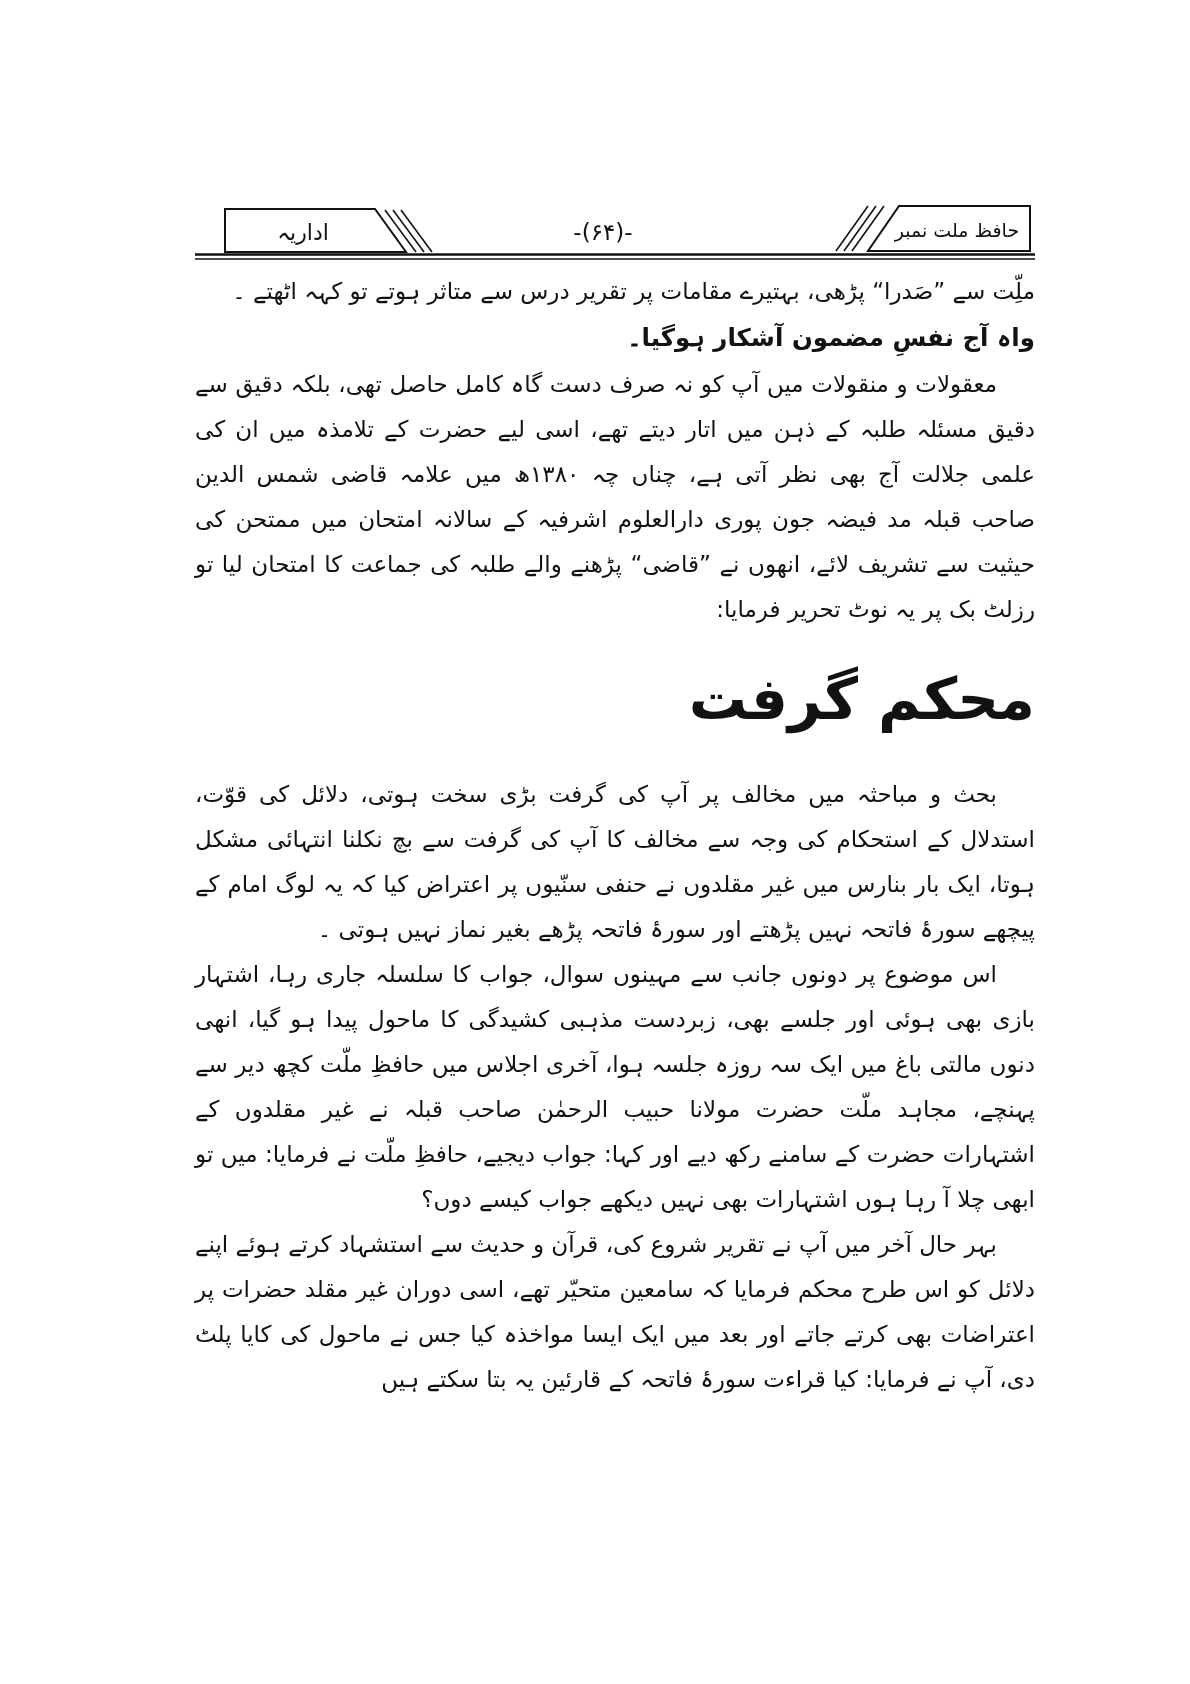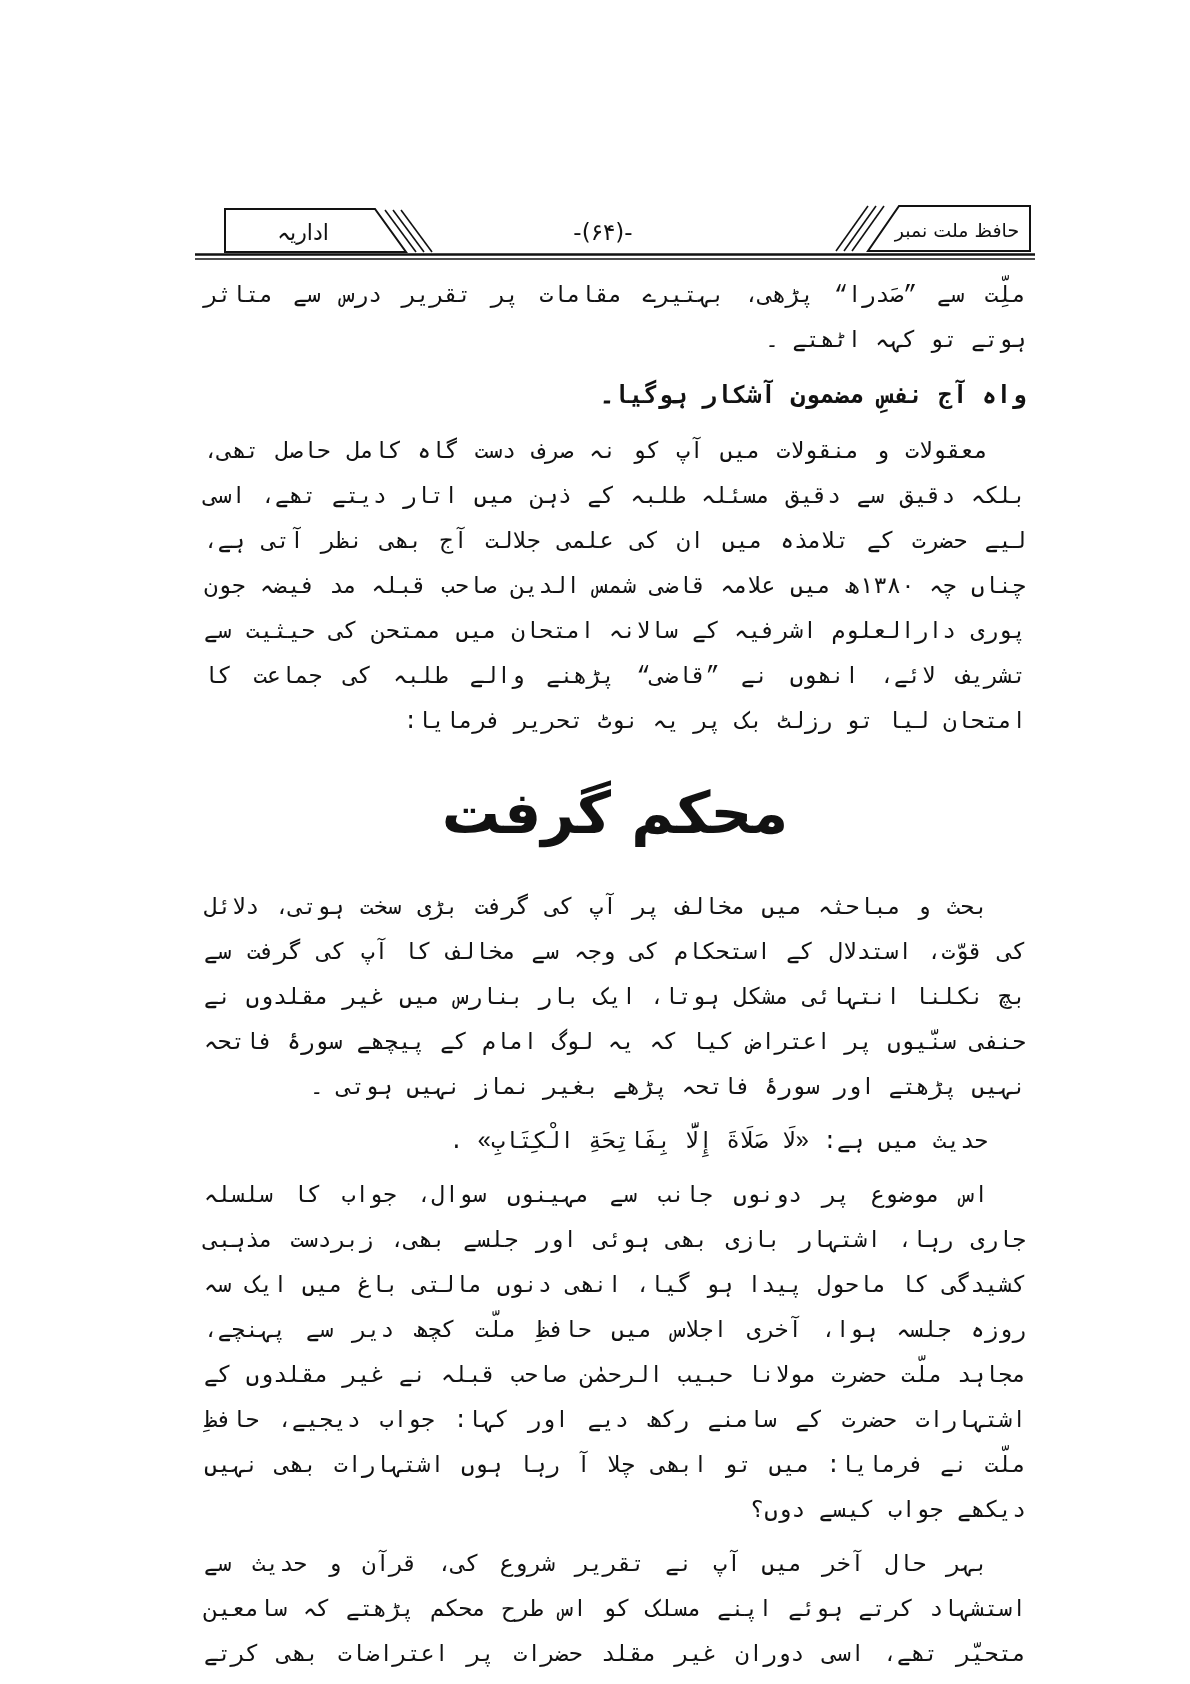--- a/index.html
+++ b/index.html
@@ -22,37 +22,36 @@
   .header-svg text {
     font-family: "DejaVu Sans", sans-serif;
     fill: #121212;
   }
   .body-text {
     direction: rtl;
     unicode-bidi: embed;
     margin-top: 4px;
   }
   .body-text p {
-    margin: 9px;
+    margin: 0;
     font-size: 23px;
     line-height: 45px;
     text-align: justify;
-    font-family: Liberation Mono, monospace;
   }
   .indent { text-indent: 38px; }
   .cont-line { text-align: right; }
   .center-bold {
     text-align: left;
     font-weight: bold;
     font-size: 24.5px !important;
     line-height: 48px !important;
   }
   .section-heading {
     direction: rtl;
-    text-align: center;
+    text-align: right;
     font-weight: bold;
     font-size: 58px;
     line-height: 118px;
     margin: 8px 0 14px 0;
     letter-spacing: 1px;
   }
   .hadith { text-indent: 38px; }
 </style>
 </head>
 <body>
@@ -95,21 +94,20 @@
 
       <p class="indent">معقولات و منقولات میں آپ کو نہ صرف دست گاہ کامل حاصل تھی، بلکہ دقیق سے دقیق مسئلہ طلبہ کے ذہن میں اتار دیتے تھے، اسی لیے حضرت کے تلامذہ میں ان کی علمی جلالت آج بھی نظر آتی ہے، چناں چہ ۱۳۸۰ھ میں علامہ قاضی شمس الدین صاحب قبلہ مد فیضہ جون پوری دارالعلوم اشرفیہ کے سالانہ امتحان میں ممتحن کی حیثیت سے تشریف لائے، انھوں نے ”قاضی“ پڑھنے والے طلبہ کی جماعت کا امتحان لیا تو رزلٹ بک پر یہ نوٹ تحریر فرمایا:</p>
 
 
 
 
       <div class="section-heading">محکم گرفت</div>
 
       <p class="indent">بحث و مباحثہ میں مخالف پر آپ کی گرفت بڑی سخت ہوتی، دلائل کی قوّت، استدلال کے استحکام کی وجہ سے مخالف کا آپ کی گرفت سے بچ نکلنا انتہائی مشکل ہوتا، ایک بار بنارس میں غیر مقلدوں نے حنفی سنّیوں پر اعتراض کیا کہ یہ لوگ امام کے پیچھے سورۂ فاتحہ نہیں پڑھتے اور سورۂ فاتحہ پڑھے بغیر نماز نہیں ہوتی ۔</p>
 
-      <p class="hadith">حدیث میں ہے: «لَا صَلَاةَ إِلَّا بِفَاتِحَةِ الْكِتَابِ» .</p>
 
       <p class="indent">اس موضوع پر دونوں جانب سے مہینوں سوال، جواب کا سلسلہ جاری رہا، اشتہار بازی بھی ہوئی اور جلسے بھی، زبردست مذہبی کشیدگی کا ماحول پیدا ہو گیا، انھی دنوں مالتی باغ میں ایک سہ روزہ جلسہ ہوا، آخری اجلاس میں حافظِ ملّت کچھ دیر سے پہنچے، مجاہد ملّت حضرت مولانا حبیب الرحمٰن صاحب قبلہ نے غیر مقلدوں کے اشتہارات حضرت کے سامنے رکھ دیے اور کہا: جواب دیجیے، حافظِ ملّت نے فرمایا: میں تو ابھی چلا آ رہا ہوں اشتہارات بھی نہیں دیکھے جواب کیسے دوں؟</p>
 
-      <p class="indent">بہر حال آخر میں آپ نے تقریر شروع کی، قرآن و حدیث سے استشہاد کرتے ہوئے اپنے مسلک کو اس طرح محکم پڑھتے کہ سامعین متحیّر تھے، اسی دوران غیر مقلد حضرات پر اعتراضات بھی کرتے جاتے اور بعد میں ایک ایسا مواخذہ کیا جس نے ماحول کی کایا پلٹ دی، آپ نے فرمایا: کیا قراءت سورۂ فاتحہ کے قارئین یہ بتا سکتے ہیں</p>
+      <p class="indent">بہر حال آخر میں آپ نے تقریر شروع کی، قرآن و حدیث سے استشہاد کرتے ہوئے اپنے دلائل کو اس طرح محکم فرمایا کہ سامعین متحیّر تھے، اسی دوران غیر مقلد حضرات پر اعتراضات بھی کرتے جاتے اور بعد میں ایک ایسا مواخذہ کیا جس نے ماحول کی کایا پلٹ دی، آپ نے فرمایا: کیا قراءت سورۂ فاتحہ کے قارئین یہ بتا سکتے ہیں</p>
     </div>
 
   </div>
 </div>
 
 </body></html>

